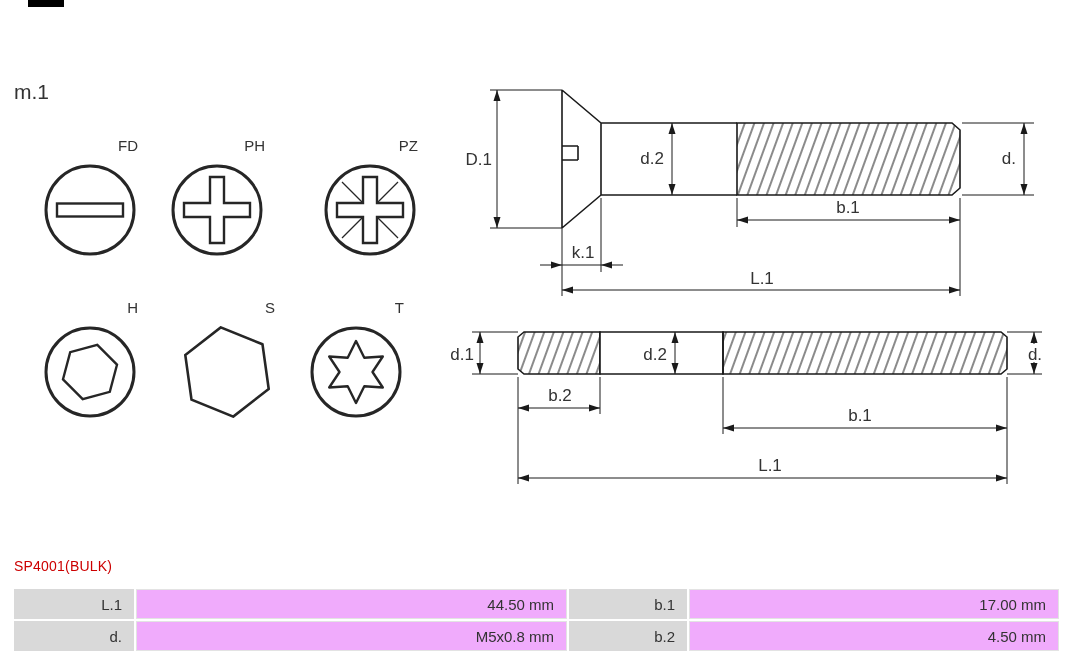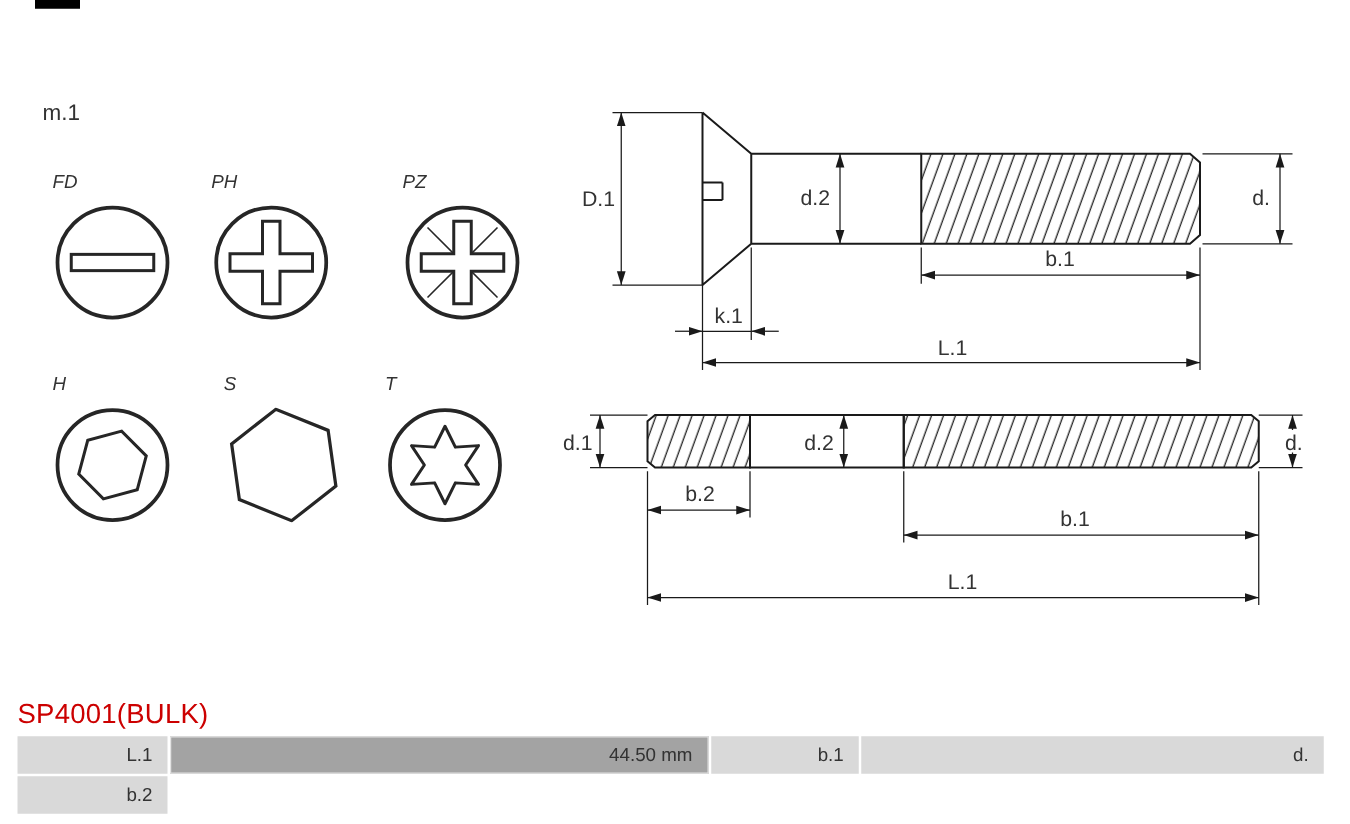--- a/index.html
+++ b/index.html
@@ -6,37 +6,37 @@
   html,body { width:1080px; height:659px; }
   body {
     background:#ffffff;
     font-family:"Liberation Sans","DejaVu Sans",sans-serif;
     color:#333333;
     position:relative;
     overflow:hidden;
   }
   .abs { position:absolute; }
   .logo-fragment { left:28px; top:0; width:36px; height:7px; background:#000; }
-  .variant-label { left:34px; top:80px; font-size:18px; color:#333; }
-  .drive-type { width:96px; text-align:left;font-style:italic; }
+  .variant-label { left:14px; top:80px; font-size:21px; color:#333; }
+  .drive-type { width:96px; text-align:right; }
   .drive-type .dt-label { display:block; font-size:15px; color:#333; margin-bottom:10px; }
   .drive-type svg { display:block; margin:0 auto; }
-  .part-number { left:14px; top:558px; font-size:22px; color:#cc0000; letter-spacing:.2px; }
+  .part-number { left:14px; top:558px; font-size:14px; color:#cc0000; letter-spacing:.2px; }
   .spec-table {
     left:14px; top:589px; width:1045px;
     display:grid;
     grid-template-columns:120px 431px 118px 1fr;
     gap:2px;
   }
   .spec-table .cell {
     height:30px; display:flex; align-items:center; justify-content:flex-end;
     padding-right:12px; font-size:15px; color:#333;
   }
   .spec-table .lbl { background:#d9d9d9; }
-  .spec-table .val { background:#a3a3a3; border:1px solid #e3e3e3; }
+  .spec-table .val { background:#f0abfc; border:1px solid #e3e3e3; }
   svg { font-family:inherit; }
   .dim { font-size:17px; fill:#333; }
   .outline { stroke:#1a1a1a; stroke-width:1.6; fill:none; }
   .dimline { stroke:#1a1a1a; stroke-width:1; fill:none; }
 </style>
 </head>
 <body>
 
 <div class="abs logo-fragment"></div>
 
@@ -165,16 +165,19 @@
     <text class="dim" x="770" y="471" text-anchor="middle">L.1</text>
   </g>
 </svg>
 
 <div class="abs part-number">SP4001(BULK)</div>
 
 <div class="abs spec-table">
   <div class="cell lbl">L.1</div>
   <div class="cell val">44.50 mm</div>
   <div class="cell lbl">b.1</div>
+  <div class="cell val">17.00 mm</div>
 
   <div class="cell lbl">d.</div>
+  <div class="cell val">M5x0.8 mm</div>
   <div class="cell lbl">b.2</div>
+  <div class="cell val">4.50 mm</div>
 </div>
 
 </body></html>

